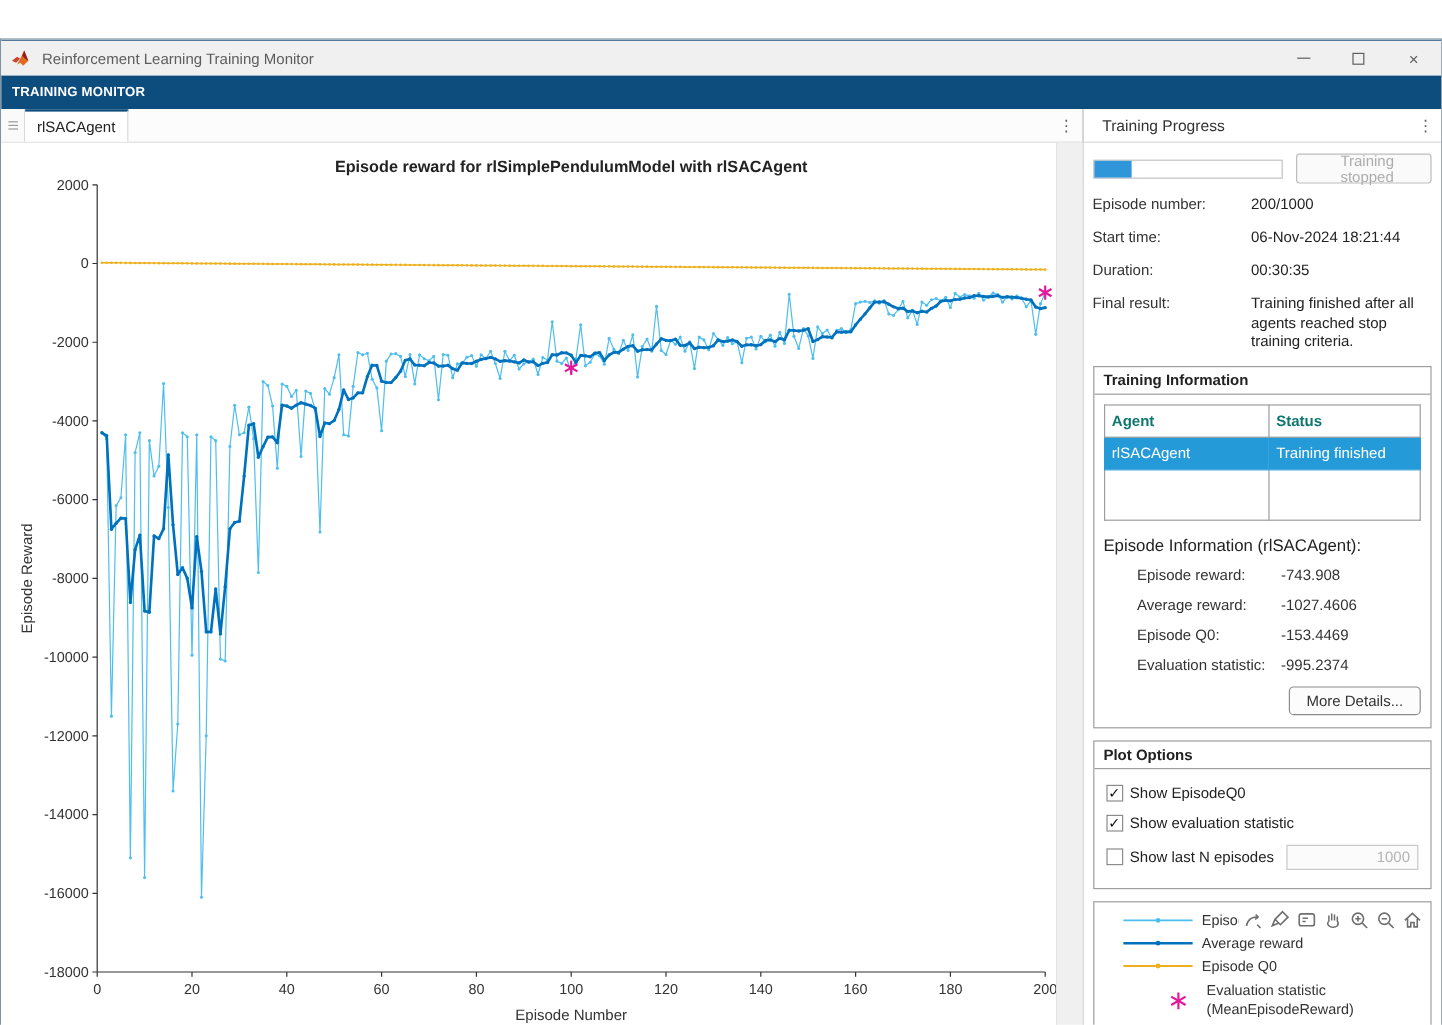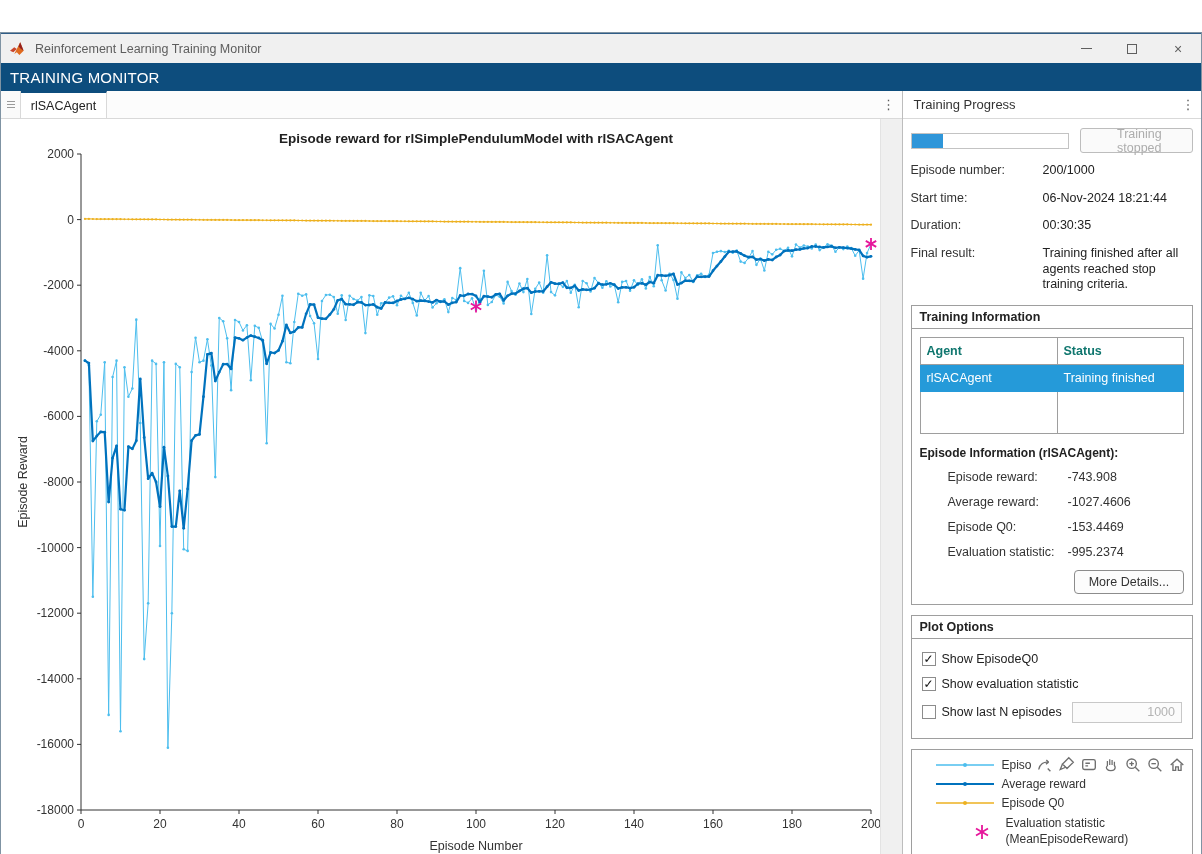--- a/index.html
+++ b/index.html
@@ -9,38 +9,38 @@
   
   .titlebar { height:30px; background:#f0f0f0; display:flex; align-items:center; flex:0 0 auto; border-top:1px solid #2f5d87; }
   .logo { width:17px; height:15px; margin:0 8px 0 9px; flex:0 0 auto; }
   .win-title { font-size:12.5px; color:#5d5d5d; flex:1 1 auto; white-space:nowrap; }
   .win-controls { display:flex; height:100%; }
   .win-btn { width:46px; height:100%; display:flex; align-items:center; justify-content:center; color:#5f5f5f; font-size:14px; cursor:default; }
   .glyph-min { width:11px; height:1px; background:#5f5f5f; display:block; }
   .glyph-max { width:10px; height:10px; border:1px solid #5f5f5f; display:block; }
 
   
-  .toolstrip { height:28px; background:#0d4d7d; color:#fff; display:flex; align-items:center; padding-left:9px; font-size:15px; font-weight:normal; letter-spacing:.2px; flex:0 0 auto; }
+  .toolstrip { height:28px; background:#0d4d7d; color:#fff; display:flex; align-items:center; padding-left:9px; font-size:11px; font-weight:bold; letter-spacing:.2px; flex:0 0 auto; }
 
   
   .main { flex:1 1 auto; display:flex; height:772px; }
   .doc-area { width:902px; display:flex; flex-direction:column; background:#fff; }
   .tabrow { height:28px; display:flex; align-items:stretch; border-bottom:1px solid #d9d9d9; background:#fcfcfc; flex:0 0 auto; }
   .drag-handle { width:20px; border-right:1px solid #d9d9d9; display:flex; flex-direction:column; gap:2px; align-items:center; justify-content:center; background:#fafafa; }
   .drag-handle i { width:8px; height:1px; background:#9a9a9a; display:block; }
   .doc-tab { width:86px; background:#fff; border-right:1px solid #d9d9d9; display:flex; align-items:center; justify-content:center; font-size:12.5px; color:#222; border-top:2px solid #0d4d7d; }
   .tab-spacer { flex:1 1 auto; }
   .kebab { width:26px; display:flex; align-items:center; justify-content:center; color:#5a5a5a; font-size:13px; cursor:default; }
   .figure { flex:1 1 auto; position:relative; background:#fff; }
   .figure svg { display:block; }
   .doc-gutter { position:absolute; top:0; right:0; bottom:0; width:22px; background:#f0f0f0; border-left:1px solid #e3e3e3; }
 
   
   .right-panel { width:300px; border-left:1px solid #bdbdbd; display:flex; flex-direction:column; background:#fff; }
-  .panel-header { height:28px; border-bottom:1px solid #d9d9d9; display:flex; align-items:center; padding-left:11px; font-size:13px; color:#333; flex:0 0 auto; }
+  .panel-header { height:28px; border-bottom:1px solid #d9d9d9; display:flex; align-items:center; padding-left:16px; font-size:13px; color:#333; flex:0 0 auto; }
   .panel-header .kebab { margin-left:auto; }
   .panel-body { flex:1 1 auto; padding:9px 8px 0 8px; overflow:hidden; }
 
   .progress-row { display:flex; align-items:center; margin-bottom:10px; }
   .progress-track { width:158px; height:16px; border:1px solid #c3c3c3; background:#fff; }
   .progress-fill { height:100%; background:#2f96d9; }
   .btn-stopped { margin-left:auto; width:113px; height:25px; border:1px solid #bdbdbd; border-radius:3px; background:#fafafa; color:#adadad; font-size:12.5px; display:flex; align-items:center; justify-content:center;padding-left:36px; }
 
   .fld { display:grid; grid-template-columns:130px 1fr; column-gap:2px; font-size:12.5px; color:#333; margin-bottom:12px; line-height:1.25; }
   .fld .v { color:#222; }
@@ -50,21 +50,21 @@
   .box-inner { padding:8px; }
 
   table.agents { border-collapse:collapse; width:100%; font-size:12.5px; }
   table.agents th, table.agents td { border:1px solid #9e9e9e; text-align:left; padding:4px 6px; height:27px; }
   table.agents th { font-weight:bold; color:#0f766e; background:#fff; }
   tr.sel td { background:#259ad9; color:#fff; border-color:#259ad9; border-top-color:#9e9e9e; }
   tr.filler td { height:42px; border-top:none; }
   table.agents { table-layout:fixed; }
   table.agents col.c1 { width:52%; }
 
-  .ep-title { font-size:12px; font-weight:bold; color:#222; margin:12px 0 10px 0; }
+  .ep-title { font-size:14px; font-weight:normal; color:#222; margin:12px 0 10px 0; }
   .kv { display:grid; grid-template-columns:120px 1fr; font-size:12.5px; color:#333; margin-bottom:11px;padding-left:28px; }
   .btn-more { display:block; margin-left:auto; margin-top:4px; margin-bottom:2px; width:110px; height:24px; border:1px solid #8c8c8c; border-radius:4px; background:#fcfcfc; color:#333; font-size:12.5px; display:flex; align-items:center; justify-content:center; }
 
   .chk-row { display:flex; align-items:center; margin:11px 2px; font-size:12.5px; color:#222; }
   .chk { width:14px; height:14px; border:1px solid #8c8c8c; background:#fff; margin-right:6px; display:flex; align-items:center; justify-content:center; font-size:12px; color:#111; line-height:1; flex:0 0 auto; }
   .n-input { margin-left:auto; width:110px; height:21px; border:1px solid #c8c8c8; background:#fbfbfb; color:#b3b3b3; font-size:12.5px; text-align:right; padding-right:6px; font-family:"Liberation Sans",sans-serif; }
 
   .legendbox { border:1px solid #9e9e9e; position:relative; height:107px; padding-top:6px; background:#fff; }
   .lg-row { display:flex; align-items:center; height:19px; padding-left:24px; font-size:12px; color:#333; }
   .lg-row svg { margin-right:8px; flex:0 0 auto; }

